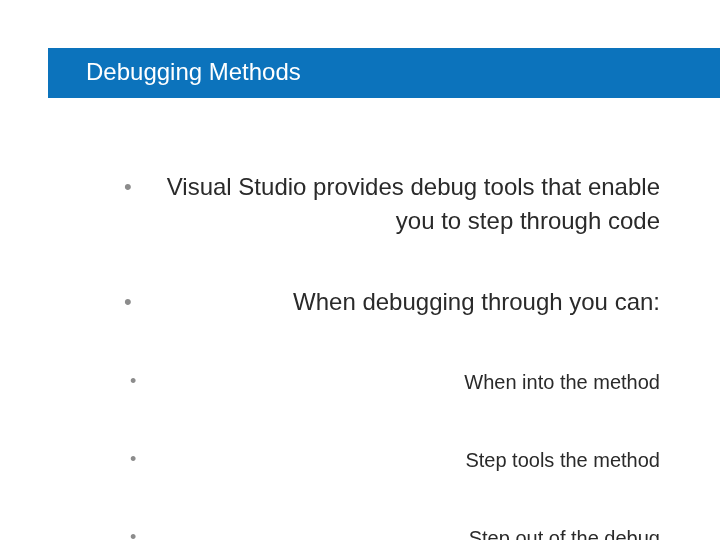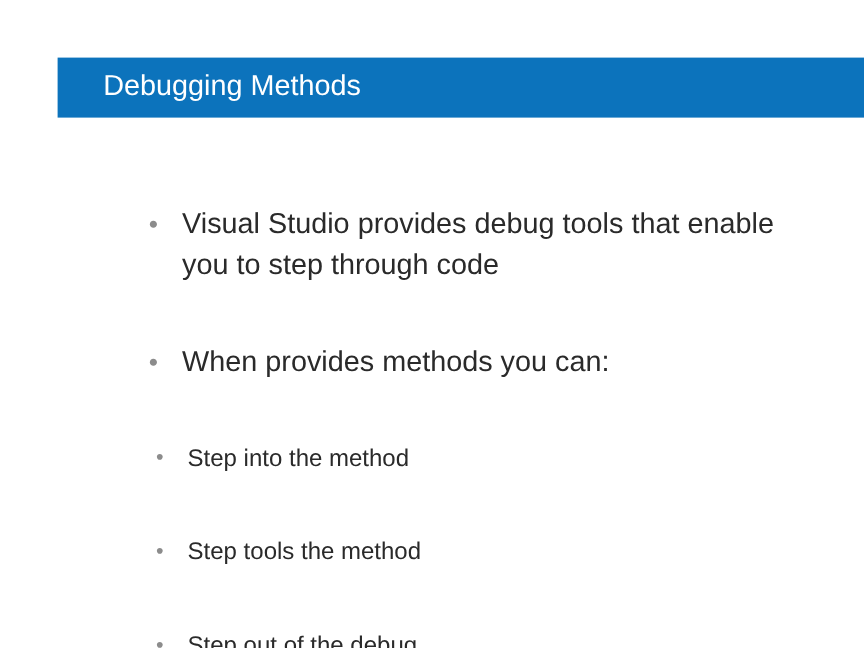--- a/index.html
+++ b/index.html
@@ -43,44 +43,44 @@
     line-height: 1.5;
     margin-left: 22px;
     margin-bottom: 2px;
   }
   .bullet-l2 .dot {
     color: #8c8c8c;
     font-size: 18px;
     line-height: 1.6;
     margin-right: 4px;
   }
-  .text { flex: 1; }
+  .text { flex: 1; text-align: right; }
 </style>
 </head>
 <body>
 
 <div class="title-bar">
   <span>Debugging Methods</span>
 </div>
 
 <div class="content">
 
   <div class="bullet-l1">
     <span class="dot">•</span>
     <span class="text">Visual Studio provides debug tools that enable you to step through code</span>
   </div>
 
   <div class="bullet-l1">
     <span class="dot">•</span>
-    <span class="text">When provides methods you can:</span>
+    <span class="text">When debugging through you can:</span>
   </div>
 
   <div class="bullet-l2">
     <span class="dot">•</span>
-    <span class="text">Step into the method</span>
+    <span class="text">When into the method</span>
   </div>
 
   <div class="bullet-l2">
     <span class="dot">•</span>
     <span class="text">Step tools the method</span>
   </div>
 
   <div class="bullet-l2">
     <span class="dot">•</span>
     <span class="text">Step out of the debug</span>

